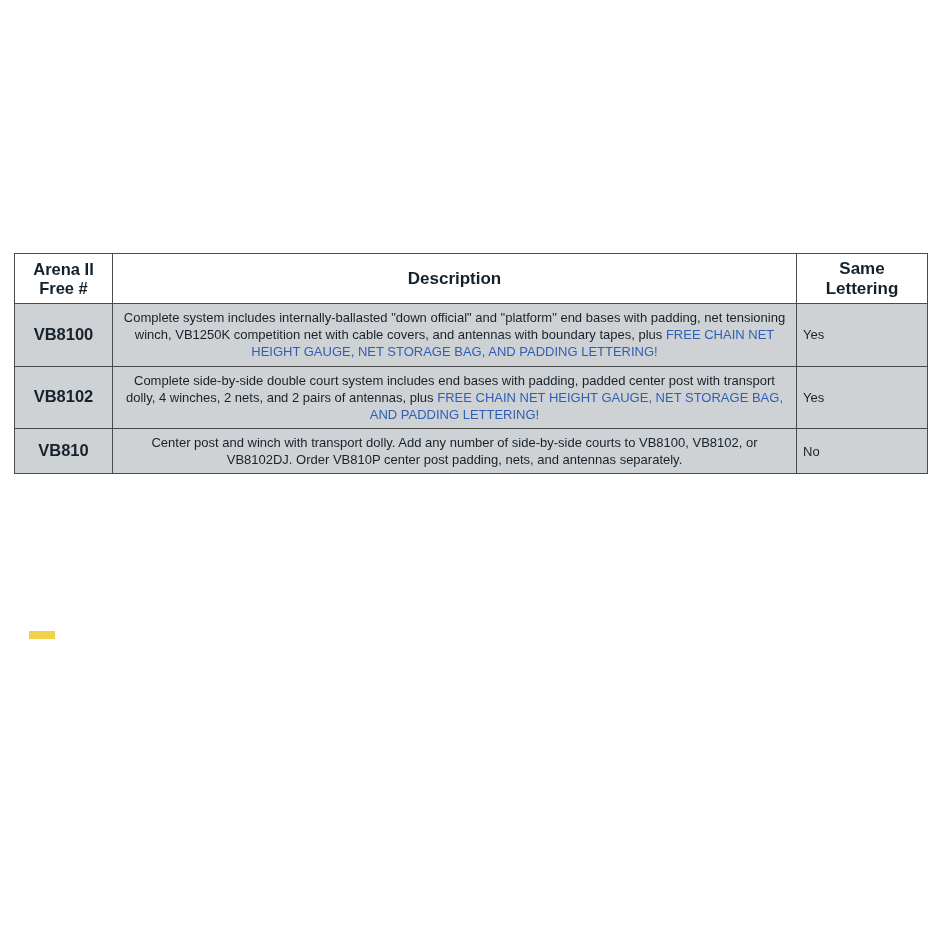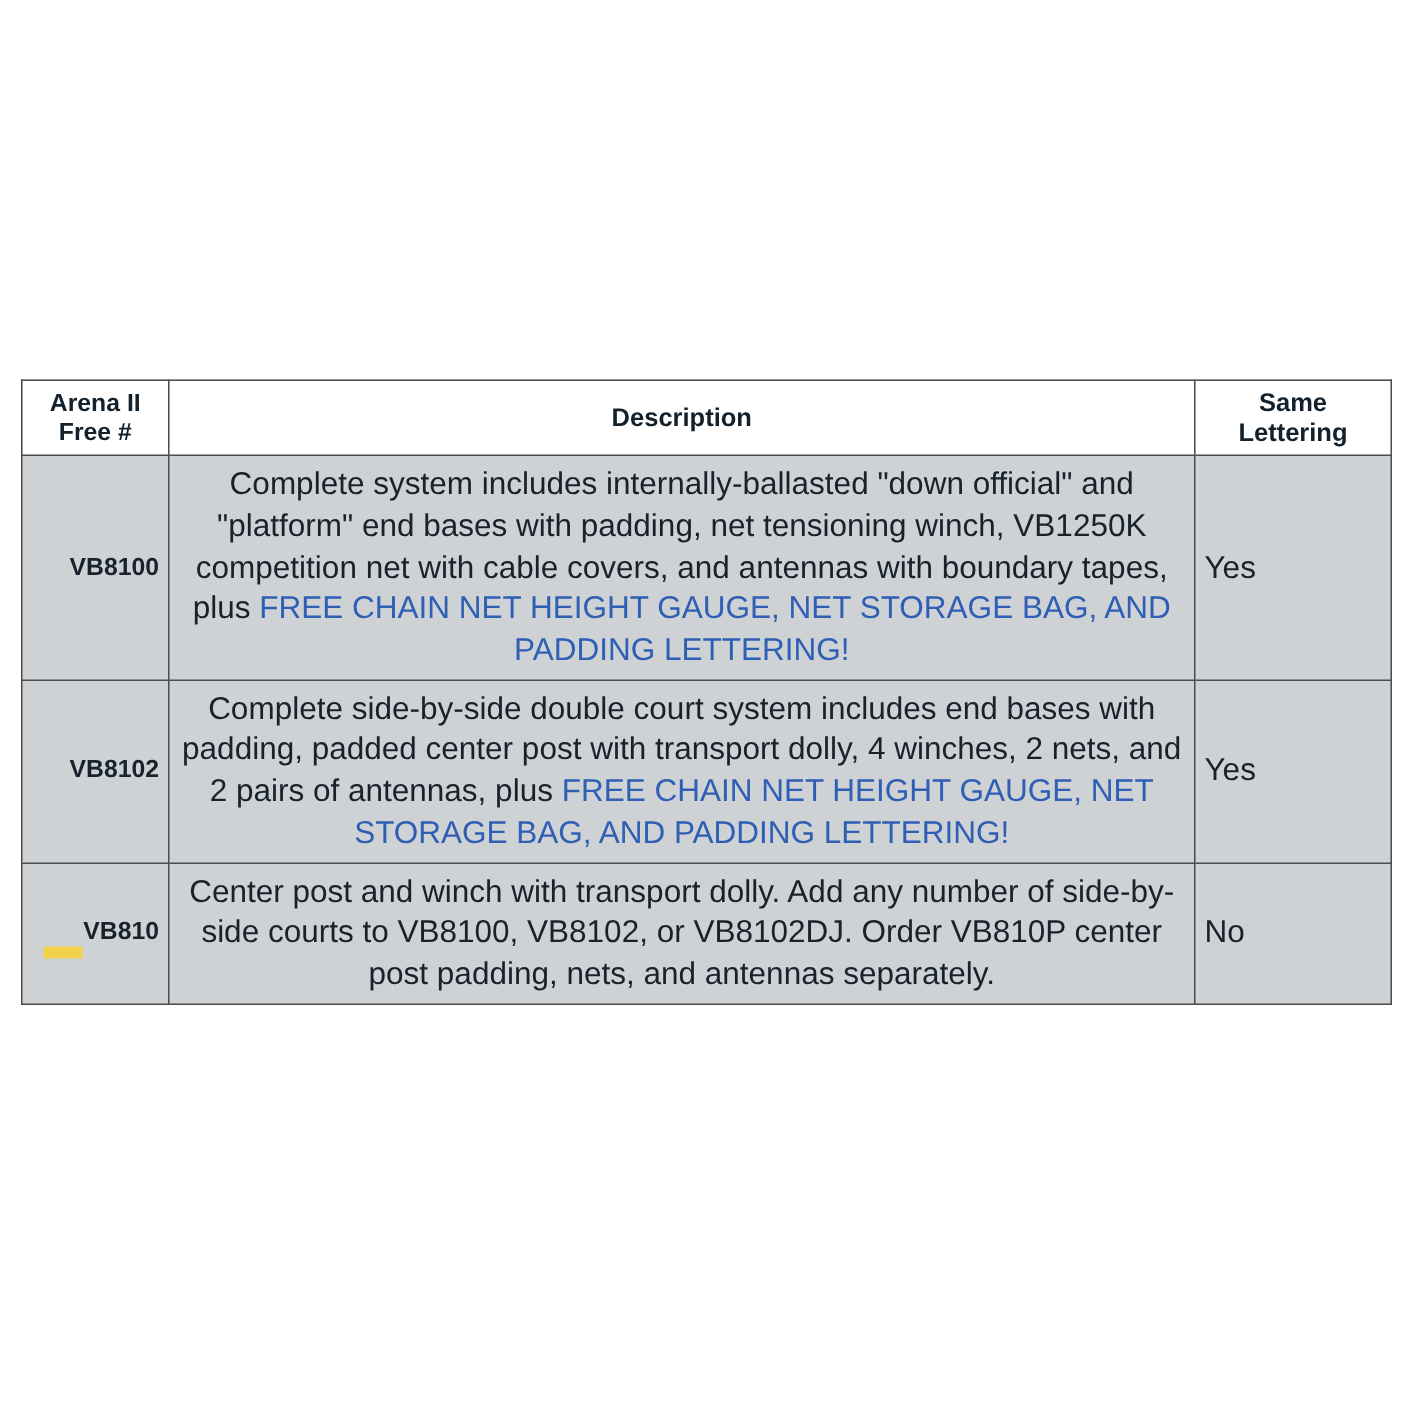--- a/index.html
+++ b/index.html
@@ -45,27 +45,27 @@
     text-align: center;
     color: #13212c;
     padding-top: 8px;
     padding-bottom: 8px;
   }
   thead th.model-head {
     font-size: 16.5px;
   }
   tbody td {
     background: #cfd2d4;
-    font-size: 21px;
+    font-size: 13px;
     line-height: 1.32;
     color: #17222c;
   }
   td.model {
     font-weight: bold;
-    text-align: right;
+    text-align: center;
     padding-left: 8px;
     white-space: nowrap;
     font-size: 16.5px;
   }
   td.desc {
     text-align: center;
     padding-left: 12px;
     padding-right: 12px;
   }
   td.free {

